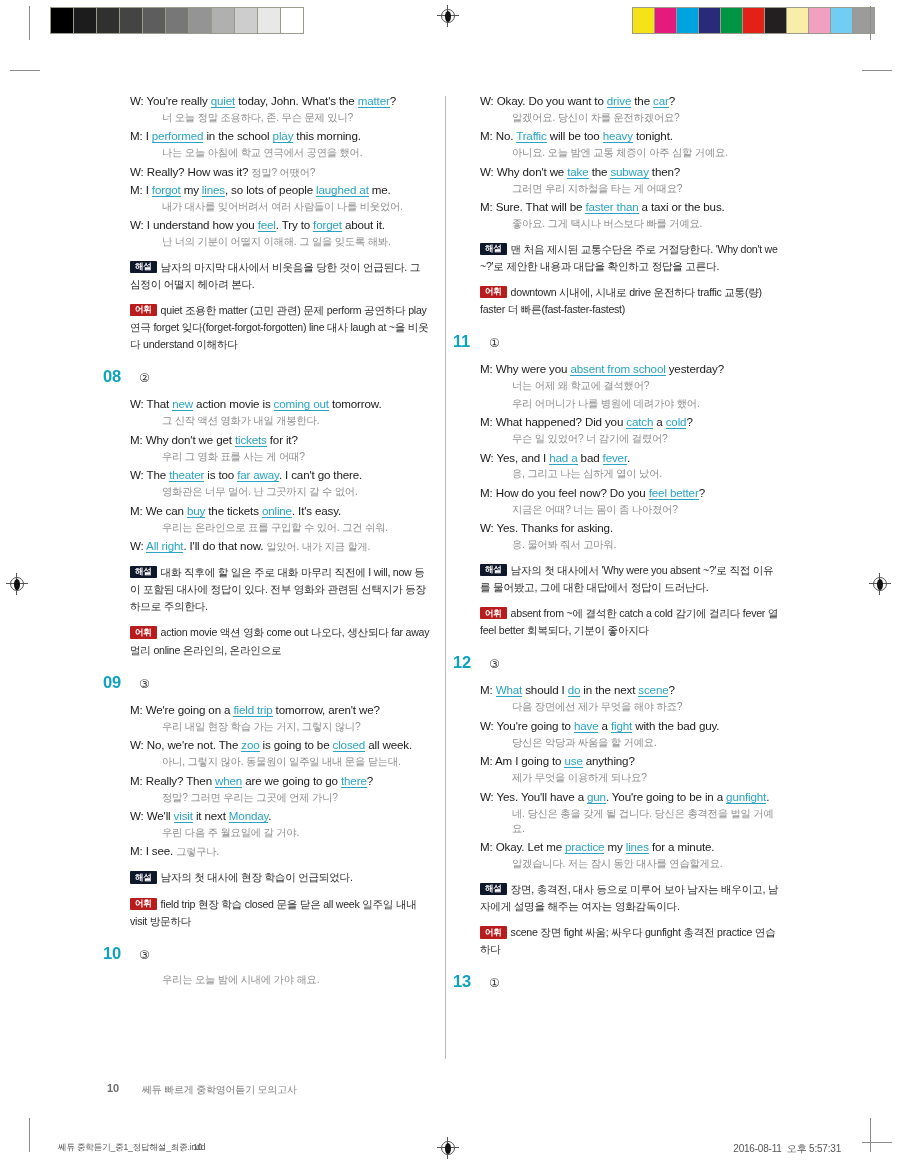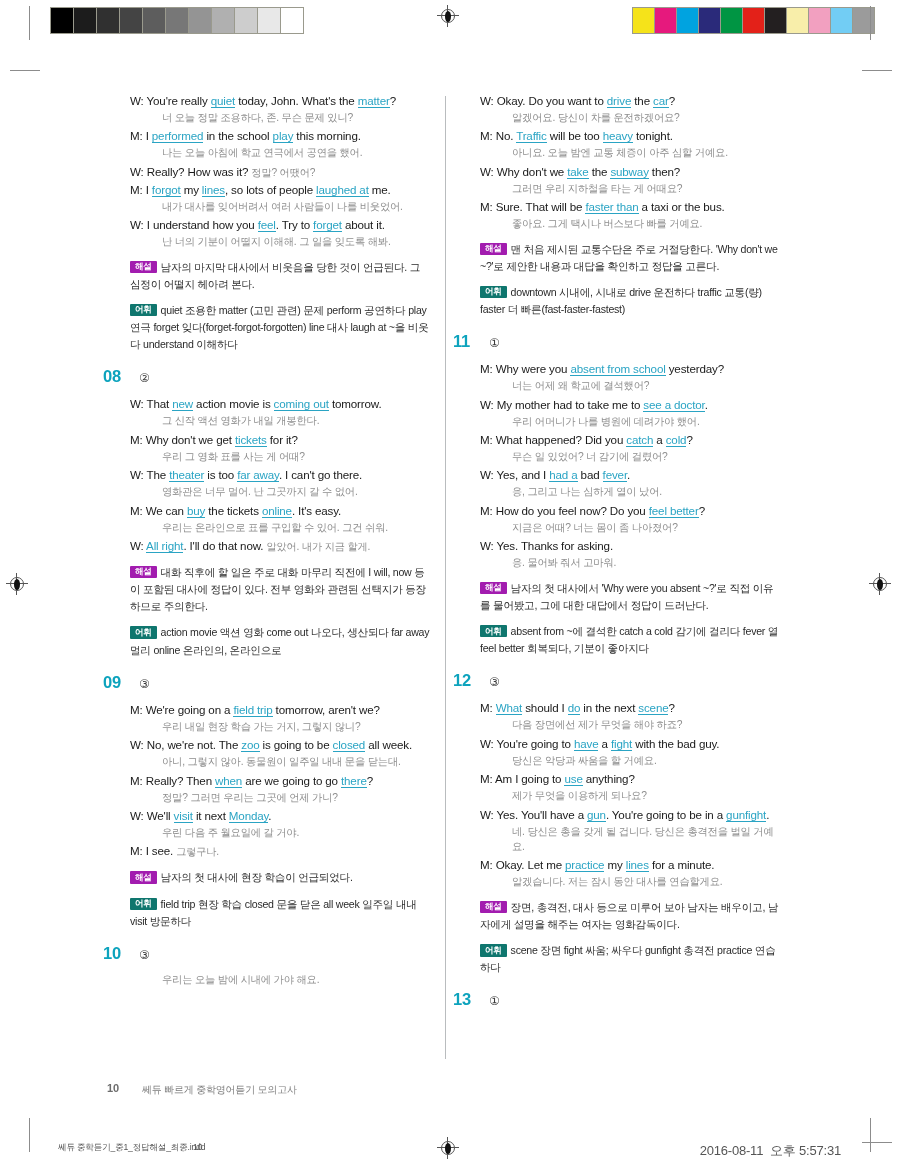--- a/index.html
+++ b/index.html
@@ -169,22 +169,22 @@
     font-size: 8.6px;
     font-weight: bold;
     color: #ffffff;
     padding: 1.5px 5px 1.5px 5px;
     border-radius: 1px;
     vertical-align: 1.5px;
     margin-right: 4px;
     letter-spacing: -0.3px;
     line-height: 1.1;
   }
-  .badge.sol  { background: #a21caf; }
-  .badge.voc  { background: #0f766e; }
+  .badge.sol  { background: #0f172a; }
+  .badge.voc  { background: #b91c1c; }
 
   
   .footer {
     position: absolute;
     left: 0;
     top: 1034px;
     width: 900px;
     height: 26px;
   }
   .footer-pg {
@@ -217,21 +217,21 @@
   }
   .slug-page {
     position: absolute;
     left: 193px; top: 6px;
     font-size: 8.6px;
     color: #555;
   }
   .slug-right {
     position: absolute;
     right: 59px; top: 6px;
-    font-size: 13px;
+    font-size: 10px;
     color: #555;
     letter-spacing: -0.2px;
     text-align: left;
   }
 </style>
 </head>
 <body>
 
 <div class="crop-bar">
   <div class="swatch-strip gray" id="gray-strip">
@@ -379,21 +379,20 @@
         <div class="note vocab"><span class="badge voc">어휘</span><span class="note-body">downtown 시내에, 시내로 drive 운전하다 traffic 교통(량) faster 더 빠른(fast-faster-fastest)</span></div>
       </div>
       <div class="qblock">
         <div class="qhead">
           <div class="qnum">11</div>
           <div class="qans">①</div>
         </div>
         <div class="script">
           <div class="line"><span class="spk">M: </span><span><span>Why were you </span><span class="hl">absent from school</span><span> yesterday?</span></span></div>
           <div class="kr">너는 어제 왜 학교에 결석했어?</div>
-          <div class="line"><span class="spk">W: </span><span><span>My mother had to take me to </span><span class="hl">see a doctor</span><span>.</span></span></div>
           <div class="kr">우리 어머니가 나를 병원에 데려가야 했어.</div>
           <div class="line"><span class="spk">M: </span><span><span>What happened? Did you </span><span class="hl">catch</span><span> a </span><span class="hl">cold</span><span>?</span></span></div>
           <div class="kr">무슨 일 있었어? 너 감기에 걸렸어?</div>
           <div class="line"><span class="spk">W: </span><span><span>Yes, and I </span><span class="hl">had a</span><span> bad </span><span class="hl">fever</span><span>.</span></span></div>
           <div class="kr">응, 그리고 나는 심하게 열이 났어.</div>
           <div class="line"><span class="spk">M: </span><span><span>How do you feel now? Do you </span><span class="hl">feel better</span><span>?</span></span></div>
           <div class="kr">지금은 어때? 너는 몸이 좀 나아졌어?</div>
           <div class="line"><span class="spk">W: </span><span><span>Yes. Thanks for asking.</span></span></div>
           <div class="kr">응. 물어봐 줘서 고마워.</div>
         </div>

